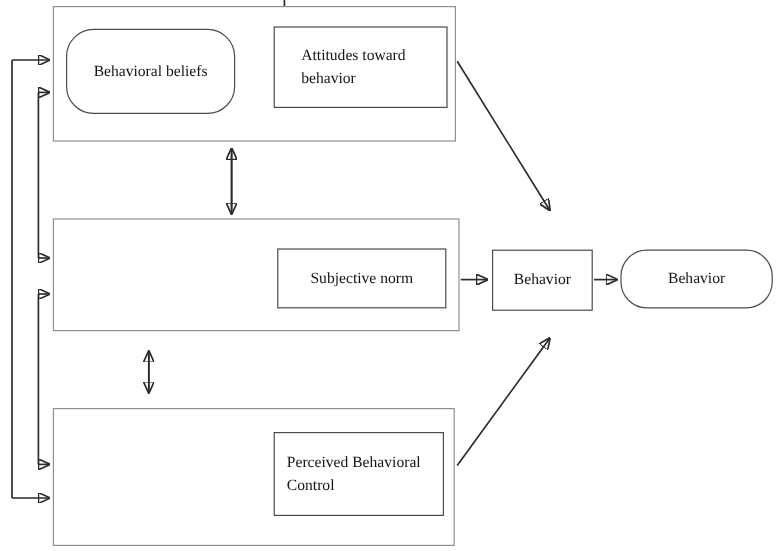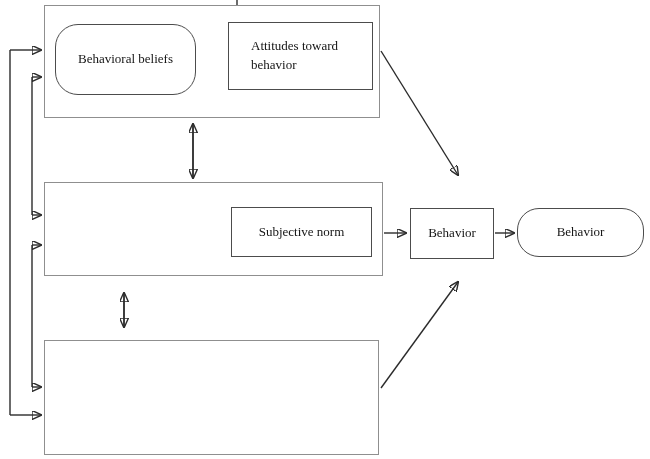--- a/index.html
+++ b/index.html
@@ -125,20 +125,23 @@
   <div class="nbox b-attitudes left-multiline">
     <span>Attitudes toward behavior</span>
   </div>
 
 
   <div class="nbox b-subjective-norm">
     <span>Subjective norm</span>
   </div>
 
 
+  <div class="nbox b-perceived-control left-multiline">
+    <span>Perceived Behavioral Control</span>
+  </div>
 
   <div class="nbox b-intention">
     <span>Behavior</span>
   </div>
 
   <div class="nbox b-behavior">
     <span>Behavior</span>
   </div>
 
 </div>

